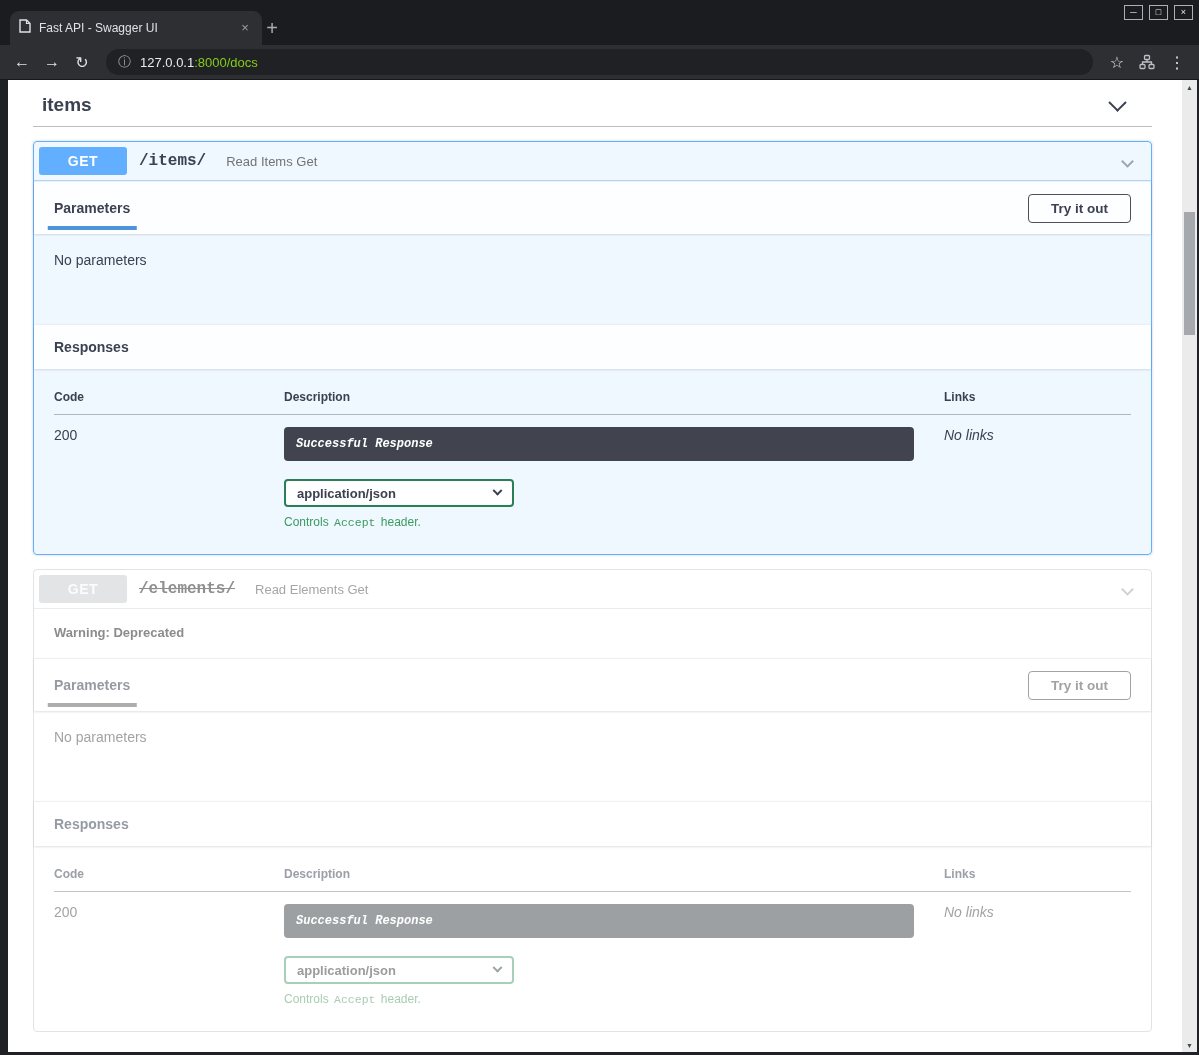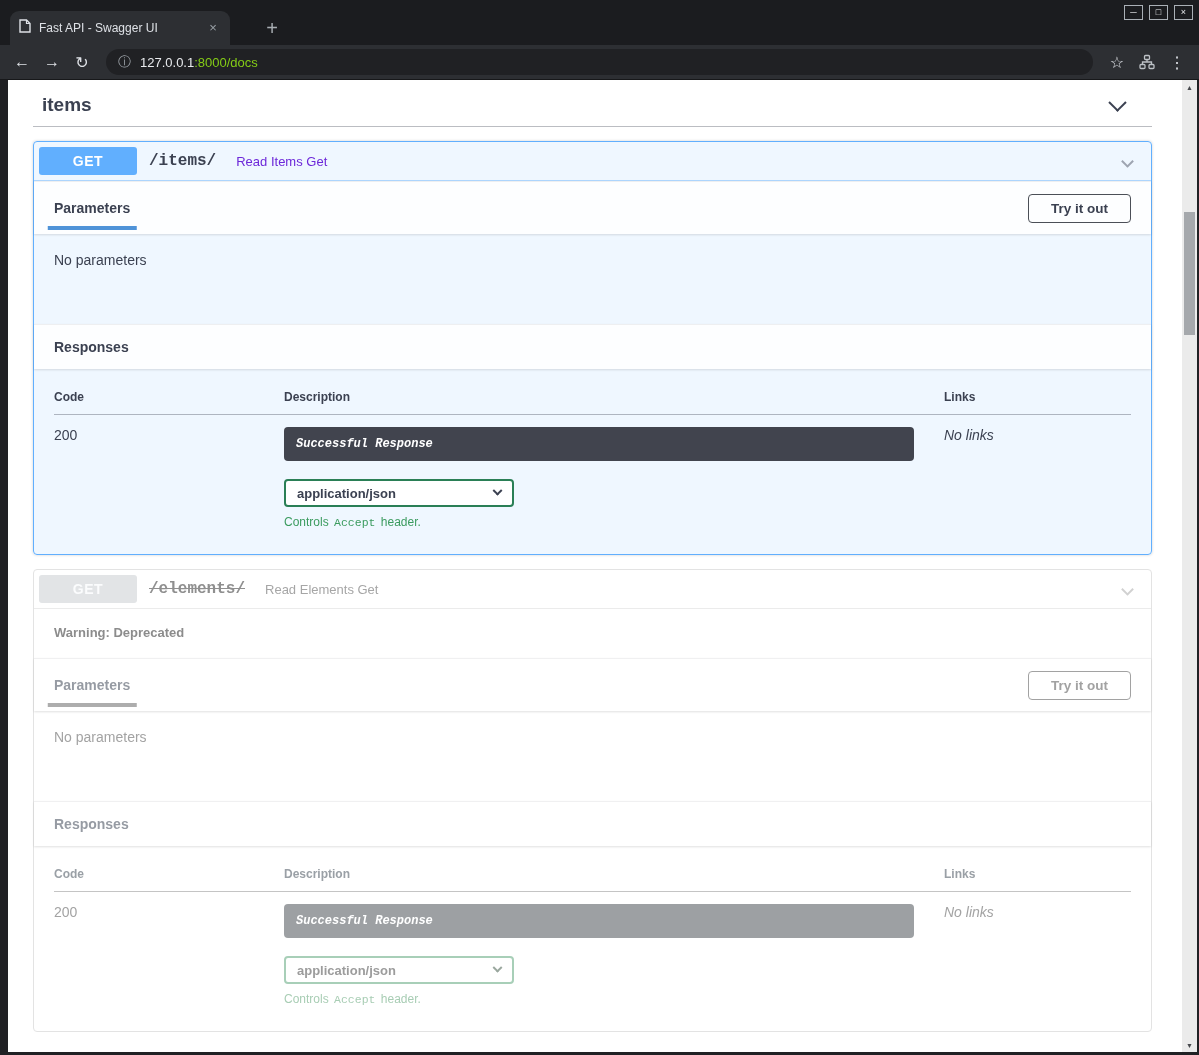--- a/index.html
+++ b/index.html
@@ -3,21 +3,21 @@
 <meta charset="utf-8">
 <style>
   * { box-sizing: border-box; margin: 0; padding: 0; }
   html,body { width:1199px; height:1055px; overflow:hidden; background:#1b1c1f;
               font-family:"Liberation Sans", sans-serif; }
 
   .window { width:1199px; height:1055px; display:flex; flex-direction:column; }
 
   
   .tabstrip { height:45px; background:#1b1c1f; position:relative; flex:0 0 45px; }
-  .tab { position:absolute; left:10px; bottom:0; width:220px; height:34px;
+  .tab { position:absolute; left:10px; bottom:0; width:252px; height:34px;
          background:#2d2f33; border-radius:9px 9px 0 0; display:flex; align-items:center;
          padding:0 9px; gap:8px; }
   .tab-title { flex:1; font-size:12px; color:#dee1e6; white-space:nowrap; overflow:hidden; }
   .tab-close { color:#9aa0a6; font-size:13px; width:16px; height:16px; line-height:16px;
                text-align:center; border-radius:50%; }
   .newtab { position:absolute; left:258px; bottom:3px; width:28px; height:28px;
             color:#a8adb2; font-size:20px; display:flex; align-items:center; justify-content:center; }
   .win-controls { position:absolute; top:5px; right:6px; display:flex; gap:6px; }
   .winbtn { width:19px; height:15px; border:1px solid #aab0b6; display:flex; align-items:center;
             justify-content:center; color:#e8eaed; font-size:9px; line-height:1; background:#1b1c1f; }
@@ -56,27 +56,27 @@
 
   
   .opblock { margin:14px 30px 0 25px; border-radius:4px; overflow:visible; }
   .opblock.get { border:1px solid #61affe; background:rgba(97,175,254,.1);
                  box-shadow:0 0 3px rgba(0,0,0,.19); }
   .opblock.deprecated { border:1px solid #e3e3e3; background:#ffffff; box-shadow:none; }
 
   .summary { display:flex; align-items:center; padding:5px; }
   .get .summary { border-bottom:1px solid rgba(97,175,254,.45); }
   .deprecated .summary { border-bottom:1px solid rgba(0,0,0,.08); }
-  .method { width:98px; padding:6px 0; text-align:center; background:#61affe; color:#fff;
+  .method { width:88px; padding:6px 0; text-align:center; background:#61affe; color:#fff;
             font-weight:700; font-size:14px; border-radius:3px; letter-spacing:.5px; }
   .deprecated .method { background:#e2e4e6; color:#fbfcfd; }
   .path { margin:0 10px 0 12px; font-family:"Liberation Mono","DejaVu Sans Mono",monospace;
           font-size:16px; font-weight:700; color:#3b4151; }
   .deprecated .path { color:#8f8f8f; text-decoration:line-through; }
-  .sum-desc { font-size:13px; color:#6d28d9; margin-left:10px; }
+  .sum-desc { font-size:13px; color:#737373; margin-left:10px; }
   .deprecated .sum-desc { color:#a6a6a6; }
   .sum-chev { margin-left:auto; margin-right:14px; width:9px; height:9px;
               border-right:2px solid rgba(59,65,81,.45); border-bottom:2px solid rgba(59,65,81,.45);
               transform:rotate(45deg); }
   .deprecated .sum-chev { border-color:rgba(0,0,0,.18); }
 
   .warning-row { padding:16px 20px 18px; font-size:13px; font-weight:600; color:#8c8c8c; }
 
   .sec-header { display:flex; justify-content:space-between; align-items:center;
                 padding:10px 20px; background:rgba(255,255,255,.85); min-height:53px;

